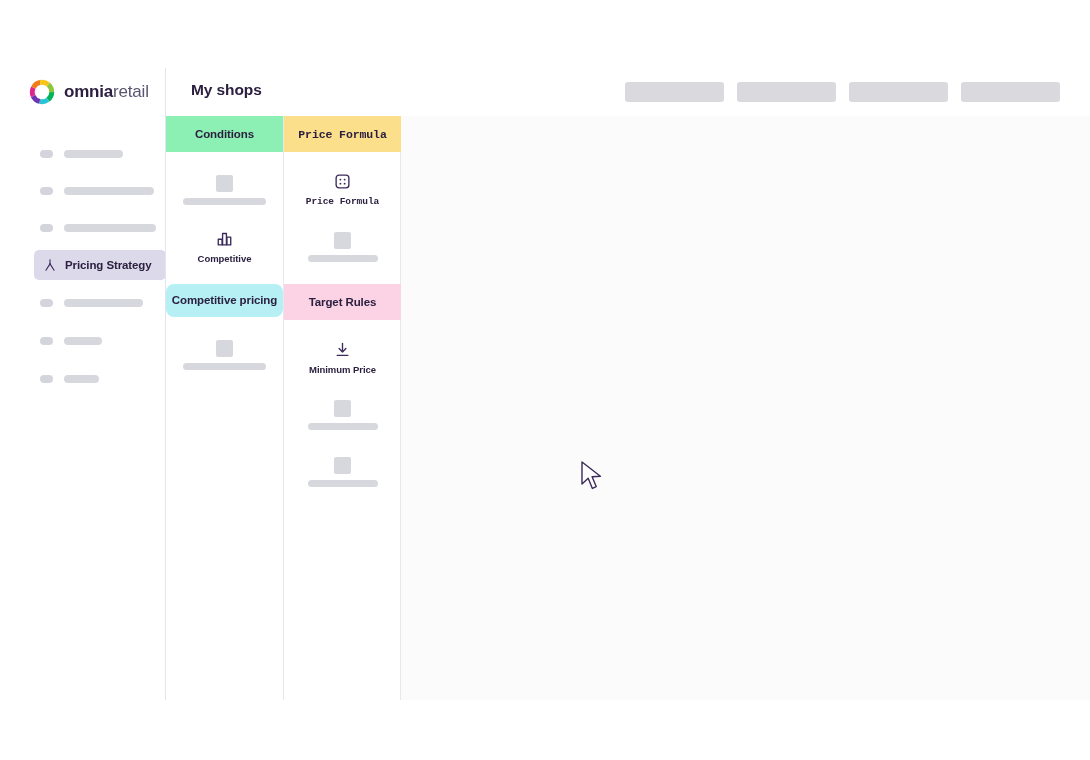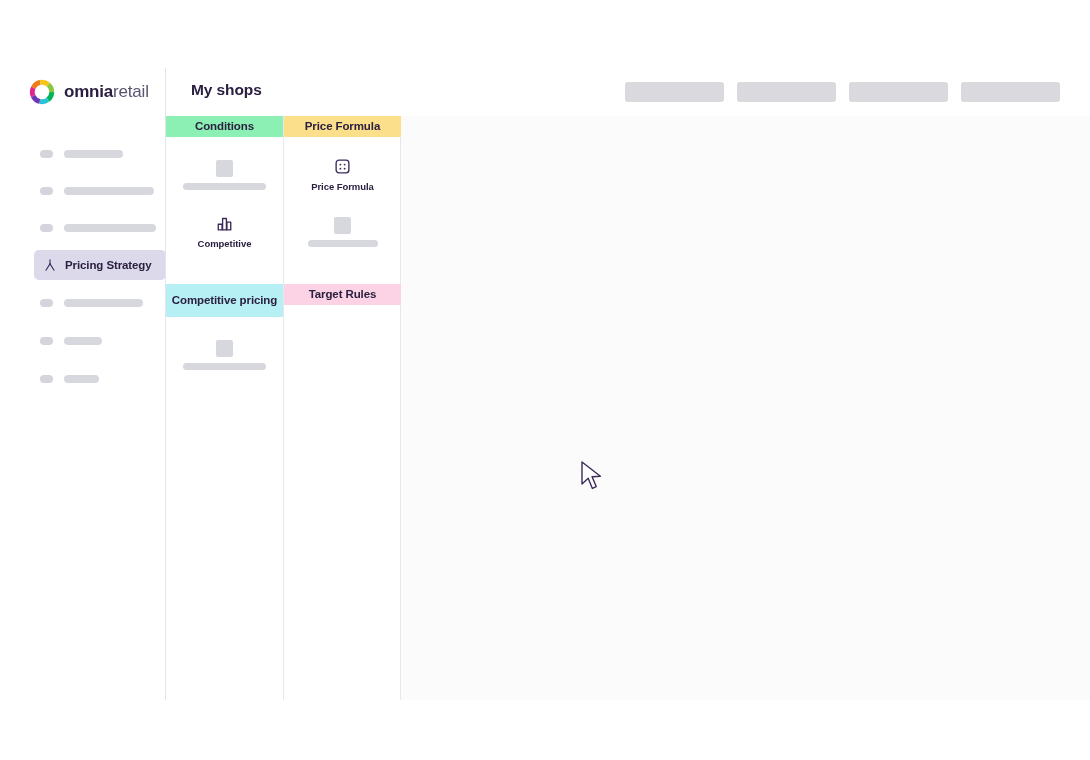--- a/index.html
+++ b/index.html
@@ -141,21 +141,21 @@
     width: 1px; height: 584px;
     background: #e7e7ee;
   }
 
   
   .group {
     position: absolute;
     width: 117px;
   }
   .group-head {
-    height: 21px;
+    height: 36px;
     display: flex;
     align-items: center;
     justify-content: center;
     text-align: center;
     font-size: 11.5px;
     font-weight: 700;
     letter-spacing: -0.1px;
     line-height: 13px;
     color: #2b2040;
     box-sizing: border-box;
@@ -287,50 +287,68 @@
             <div class="card">
               <svg class="card-icon" xmlns="http://www.w3.org/2000/svg" viewBox="0 0 24 24" fill="none" stroke="#3b2a5a" stroke-width="1.9" stroke-linecap="round" stroke-linejoin="round">
                 <rect x="3.2" y="13" width="5.4" height="8"></rect>
                 <rect x="9.3" y="5" width="5.4" height="16"></rect>
                 <rect x="15.4" y="10" width="5.4" height="11"></rect>
               </svg>
               <span class="card-label">Competitive</span>
             </div>
           </div>
         </div>
-        <div class="group" style="left: 118px; top: 0px;">
+        <div class="group" style="left: 118px; top: 0px; font-family: Liberation Mono, monospace;">
           <div class="group-head" style="background: rgb(251, 223, 138);">Price Formula</div>
           <div class="cards">
             <div class="card">
               <svg class="card-icon" xmlns="http://www.w3.org/2000/svg" viewBox="0 0 24 24" fill="none" stroke="#3b2a5a" stroke-width="1.9" stroke-linecap="round" stroke-linejoin="round">
                 <rect x="3" y="3" width="18" height="18" rx="4"></rect>
                 <circle cx="9" cy="9.3" r="1.35" fill="#3b2a5a" stroke="none"></circle>
                 <circle cx="15" cy="9.3" r="1.35" fill="#3b2a5a" stroke="none"></circle>
                 <circle cx="9" cy="15" r="1.35" fill="#3b2a5a" stroke="none"></circle>
                 <circle cx="15" cy="15" r="1.35" fill="#3b2a5a" stroke="none"></circle>
               </svg>
               <span class="card-label">Price Formula</span>
             </div>
             <div class="card redacted">
               <span class="card-icon-redact"></span>
               <span class="card-label-redact" style="width:70px"></span>
             </div>
           </div>
         </div>
         <div class="group" style="left: 0px; top: 168px;">
-          <div class="group-head two-line" style="background: rgb(182, 240, 245);">Competitive pricing</div>
+          <div class="group-head two-line" style="background: rgb(182, 240, 245); border-radius: 8px;">Competitive pricing</div>
           <div class="cards">
             <div class="card redacted">
               <span class="card-icon-redact"></span>
               <span class="card-label-redact" style="width:83px"></span>
             </div>
           </div>
         </div>
         <div class="group" style="left: 118px; top: 168px;">
           <div class="group-head" style="background: rgb(251, 211, 228);">Target Rules</div>
+          <div class="cards">
+            <div class="card">
+              <svg class="card-icon" xmlns="http://www.w3.org/2000/svg" viewBox="0 0 24 24" fill="none" stroke="#3b2a5a" stroke-width="1.9" stroke-linecap="round" stroke-linejoin="round">
+                <path d="M12 3.5v11.5"></path>
+                <path d="M7.2 10.6L12 15.4l4.8-4.8"></path>
+                <path d="M4.4 20.2h15.2"></path>
+              </svg>
+              <span class="card-label">Minimum Price</span>
+            </div>
+            <div class="card redacted">
+              <span class="card-icon-redact"></span>
+              <span class="card-label-redact" style="width:70px"></span>
+            </div>
+            <div class="card redacted">
+              <span class="card-icon-redact"></span>
+              <span class="card-label-redact" style="width:70px"></span>
+            </div>
+          </div>
         </div>
       </div>
   </div>
 
   <div class="cursor" style="left: 580px; top: 461px;">
     <svg viewBox="0 0 24 32" width="24" height="32">
       <path d="M2 1 L2 23 L8.2 17.2 L12.4 27.4 L16.2 25.6 L12.1 15.7 L20.4 15.2 Z" fill="#ffffff" stroke="#3b2a5a" stroke-width="1.4" stroke-linejoin="round"></path>
     </svg>
   </div>
 </div>

